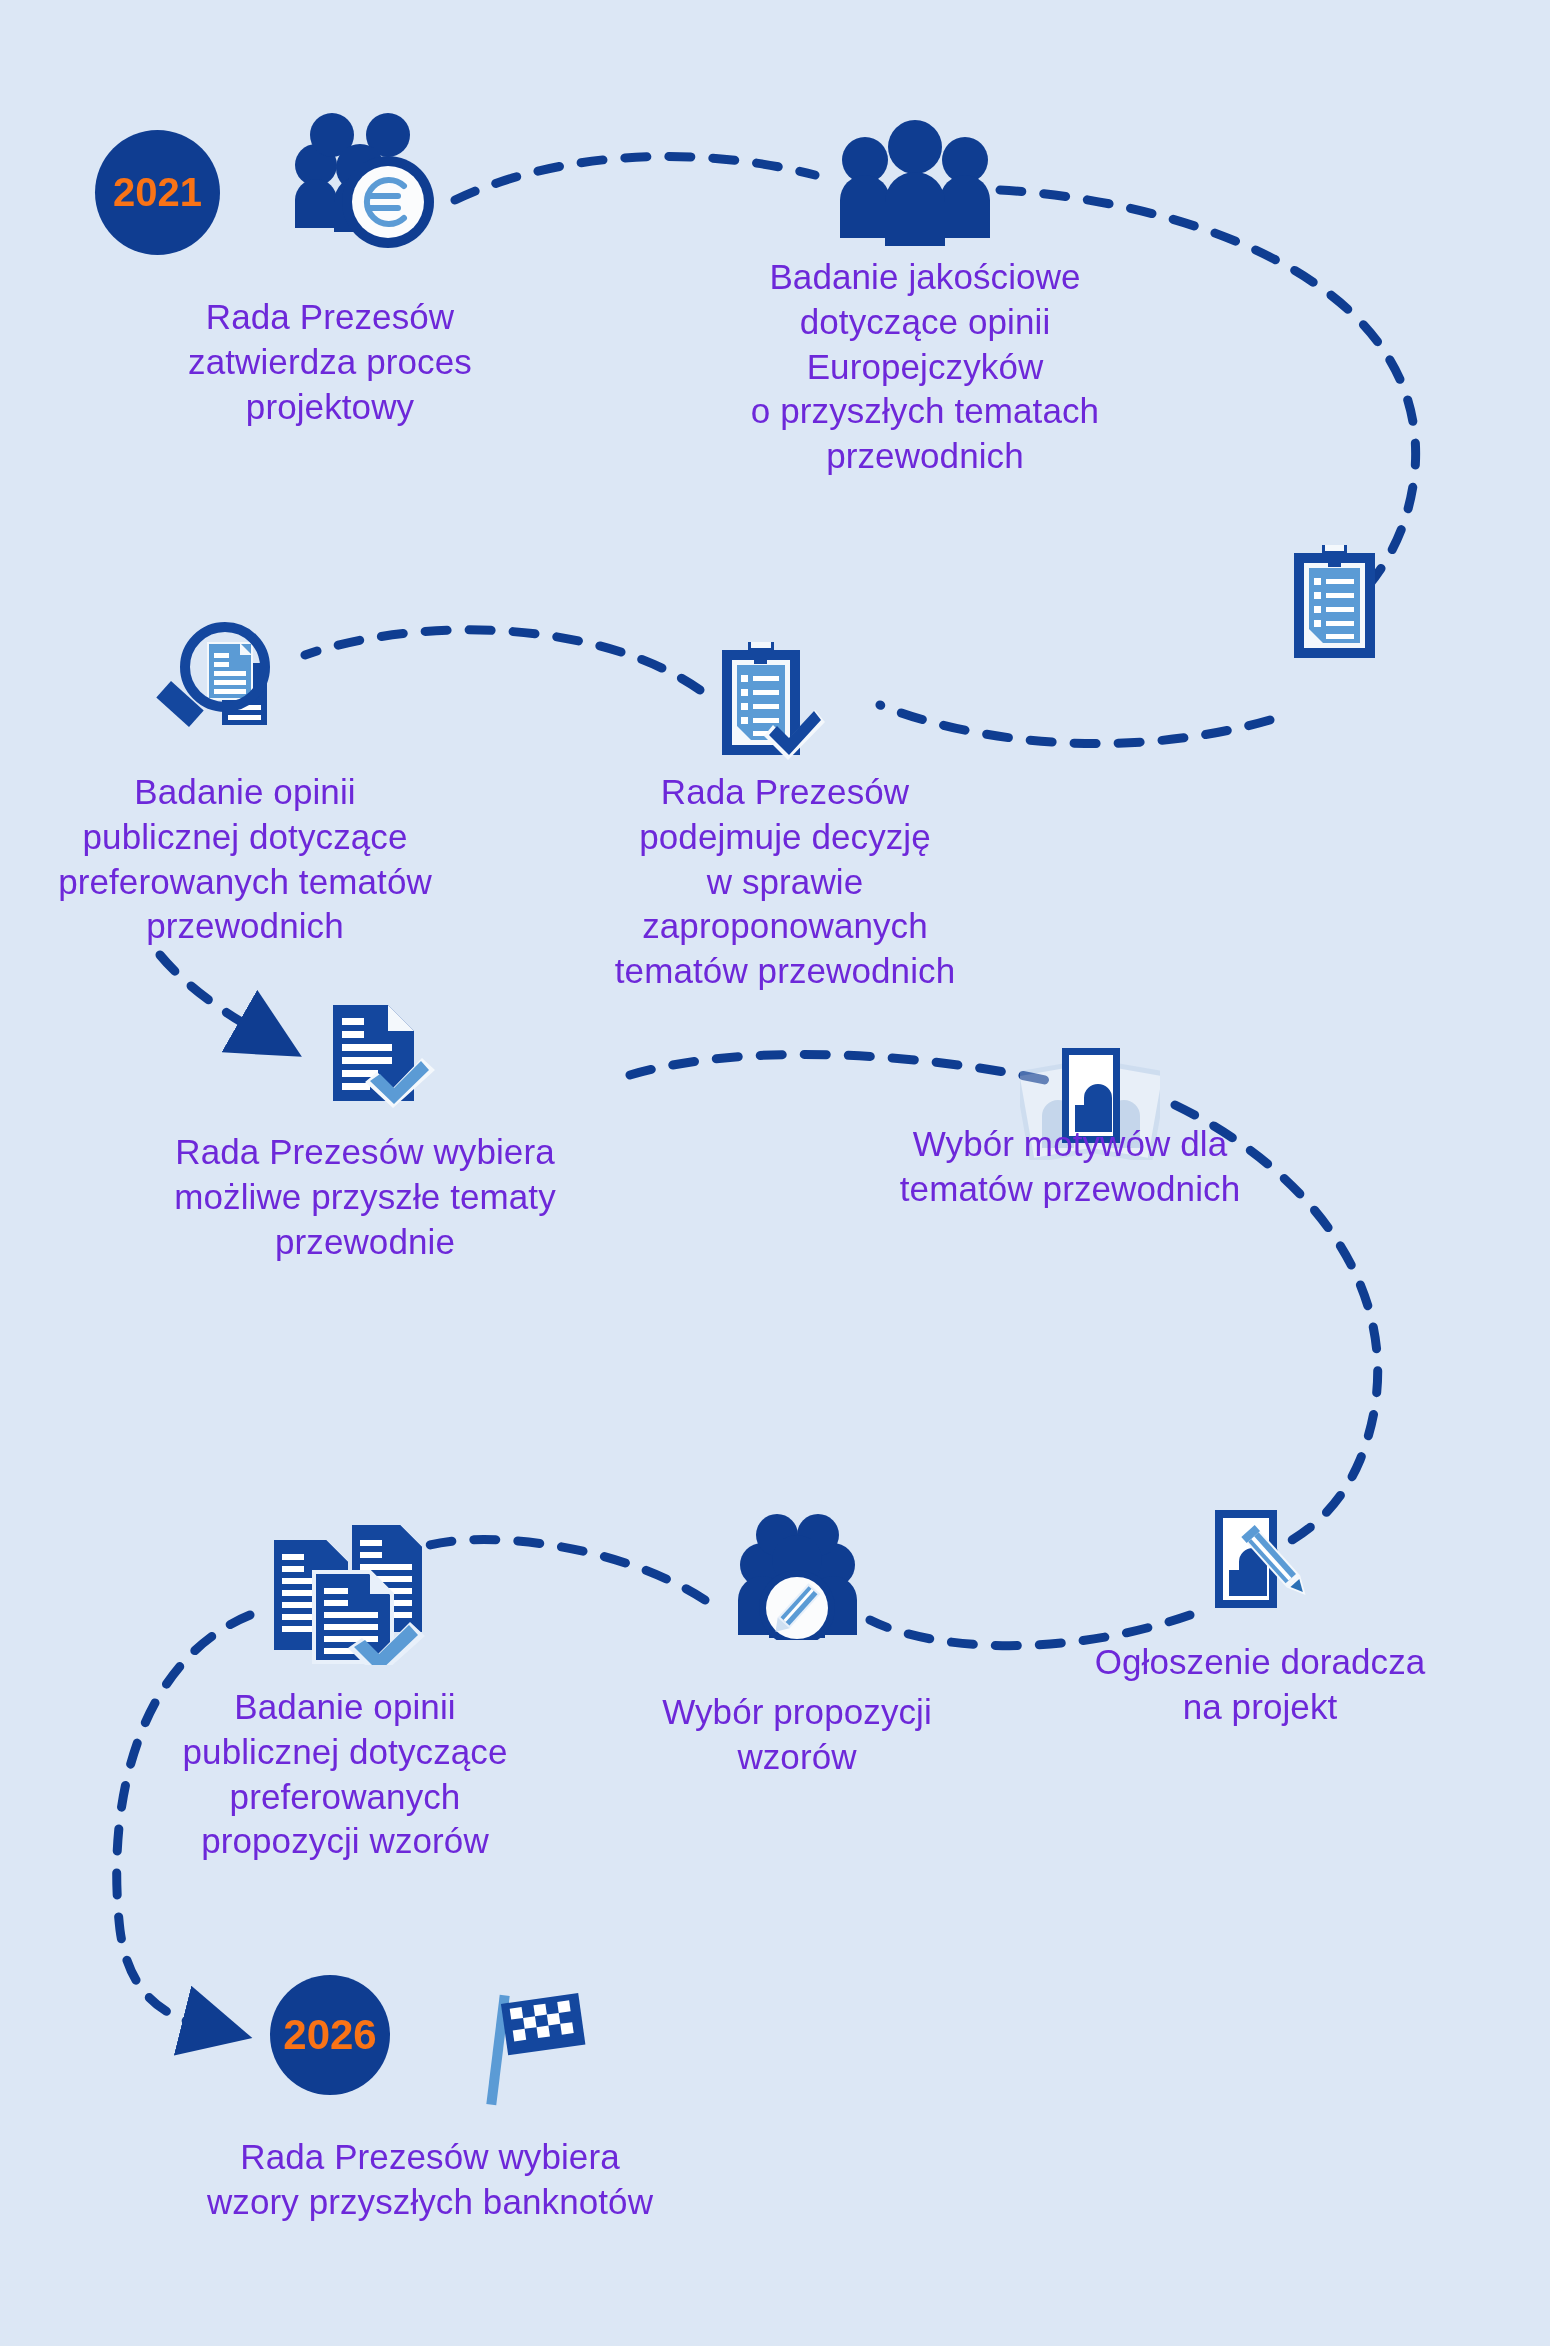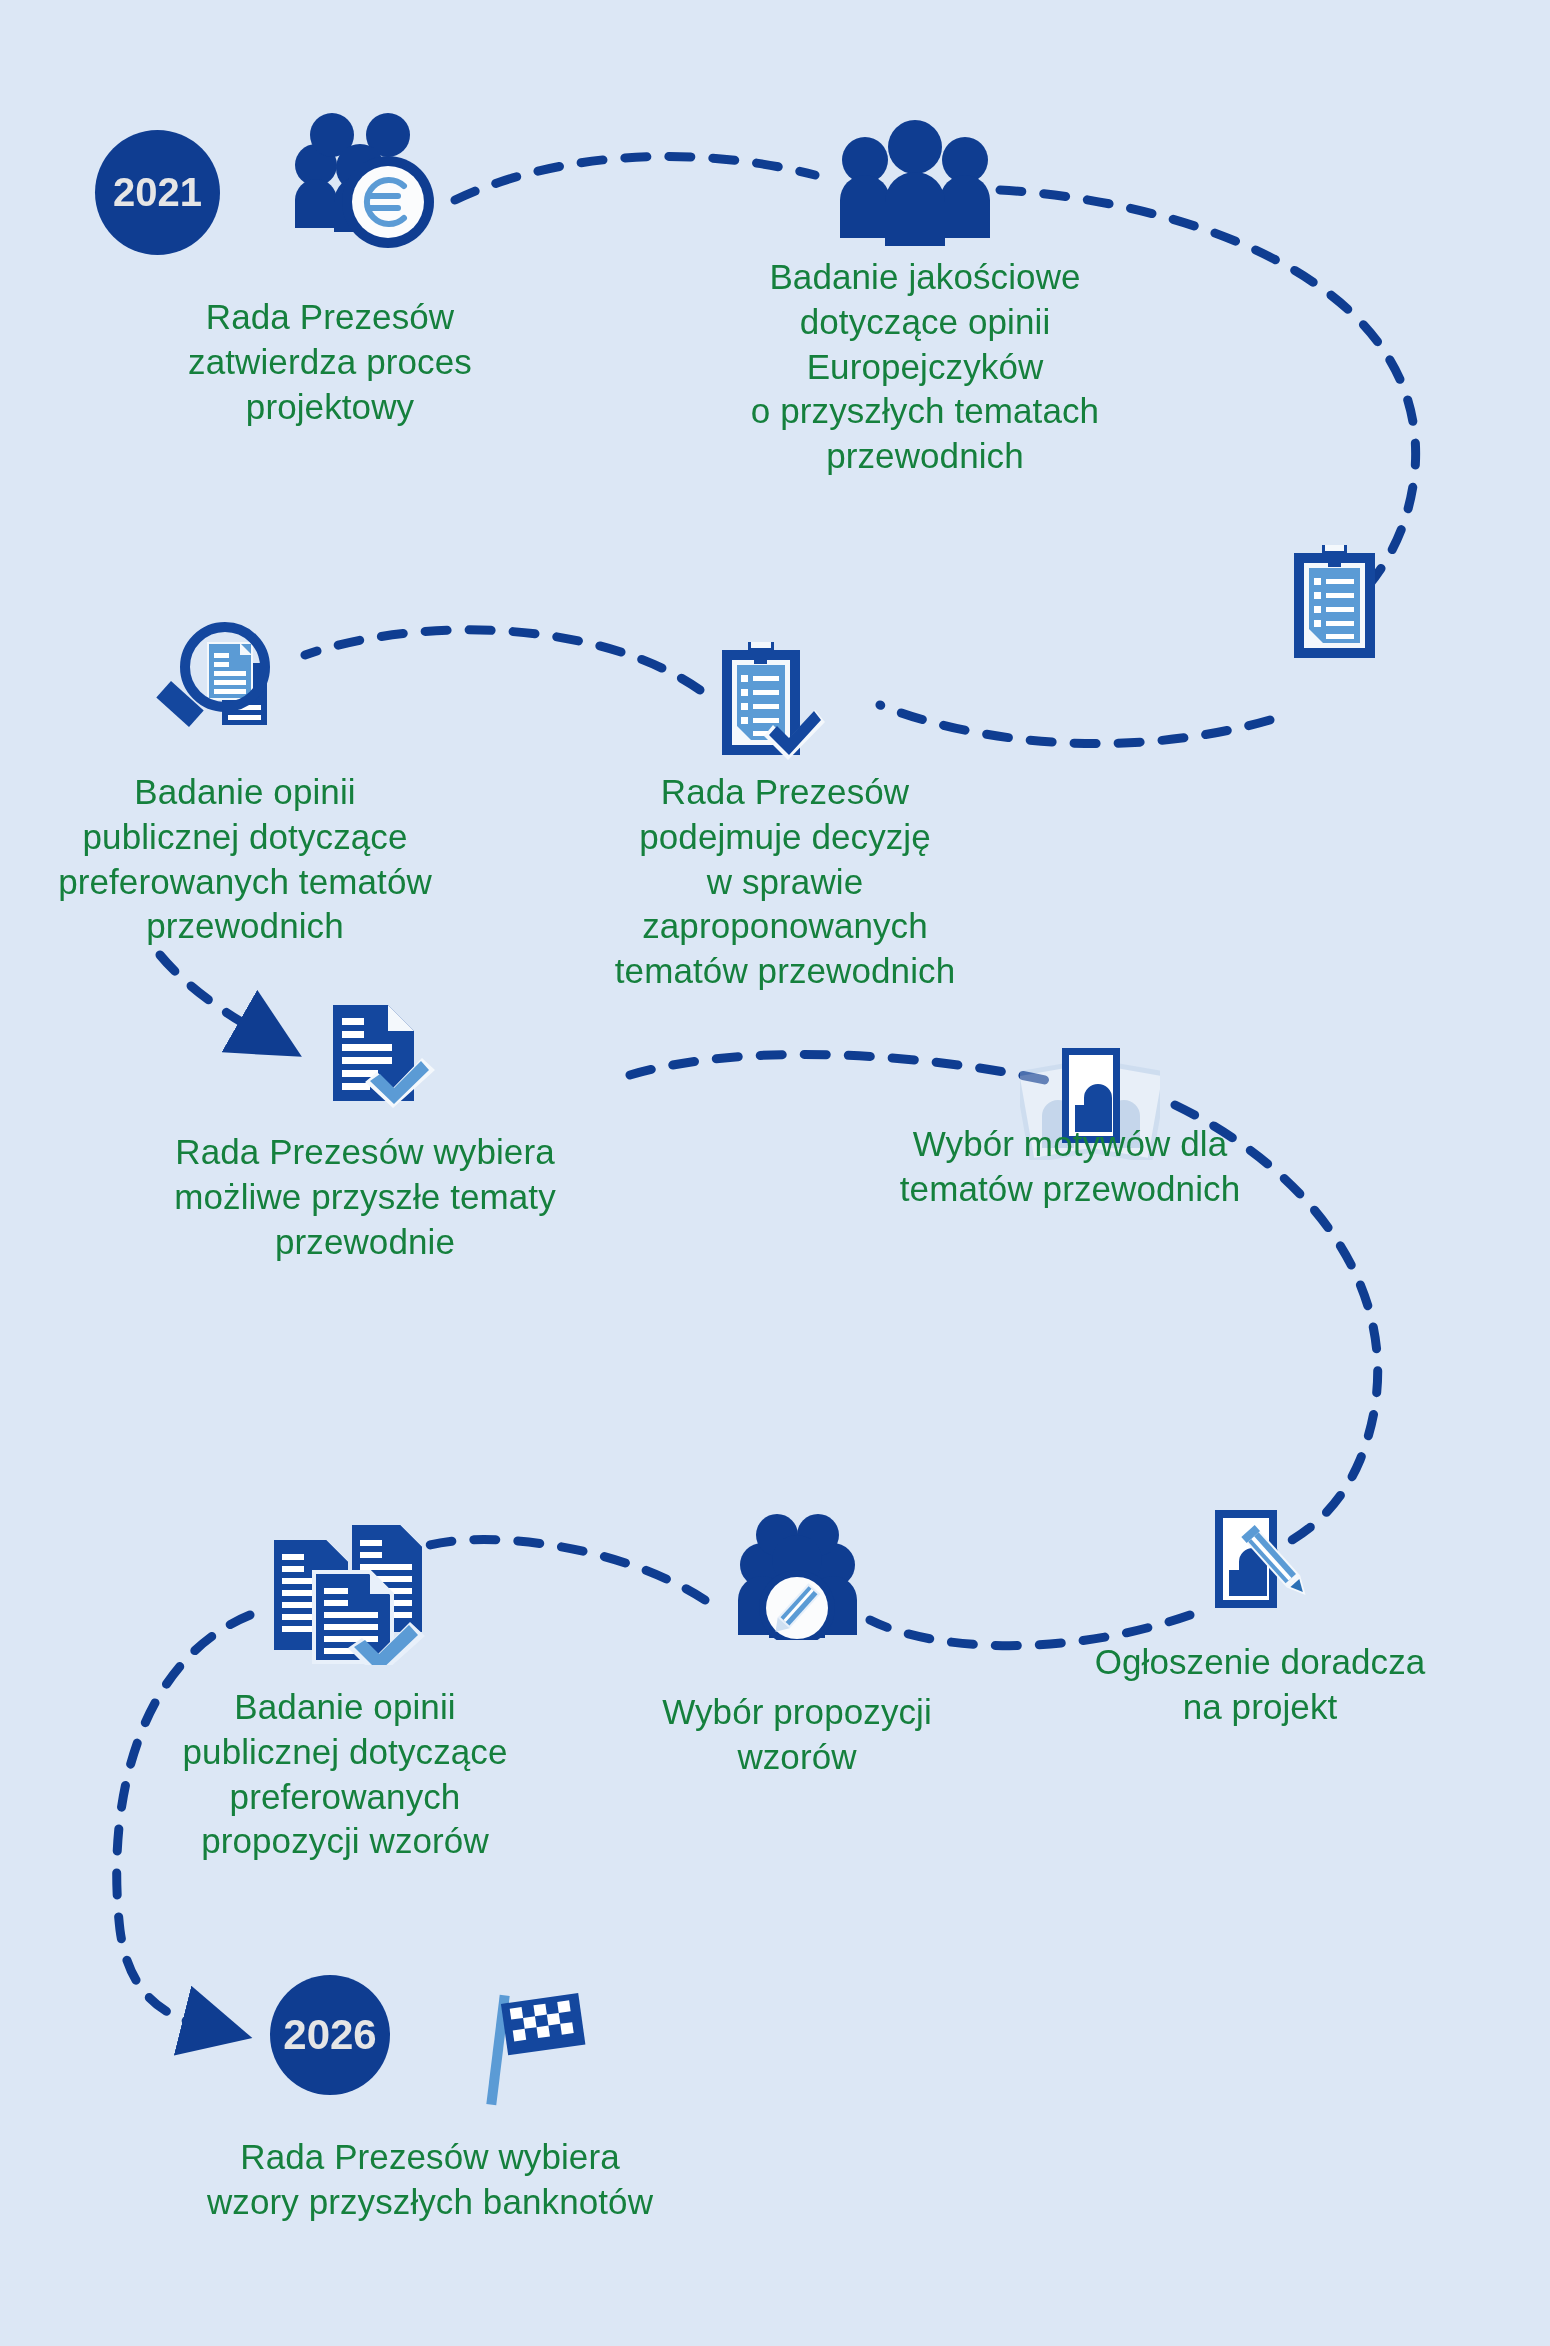--- a/index.html
+++ b/index.html
@@ -19,33 +19,33 @@
   }
   .svg-layer {
     position: absolute;
     left: 0;
     top: 0;
     width: 1550px;
     height: 2346px;
   }
   .caption {
     position: absolute;
-    color: #15803d;
+    color: #6d28d9;
     font-size: 35px;
     line-height: 1.28;
     text-align: center;
     font-family: "Liberation Sans", sans-serif;
     white-space: pre-line;
     letter-spacing: 0.1px;
   }
   .year-badge {
     position: absolute;
     border-radius: 50%;
     background: #0f3d91;
-    color: #e5e5e5;
+    color: #f97316;
     font-weight: bold;
     display: flex;
     align-items: center;
     justify-content: center;
     font-family: "Liberation Sans", sans-serif;
   }
   .icon-box {
     position: absolute;
   }
 </style>

